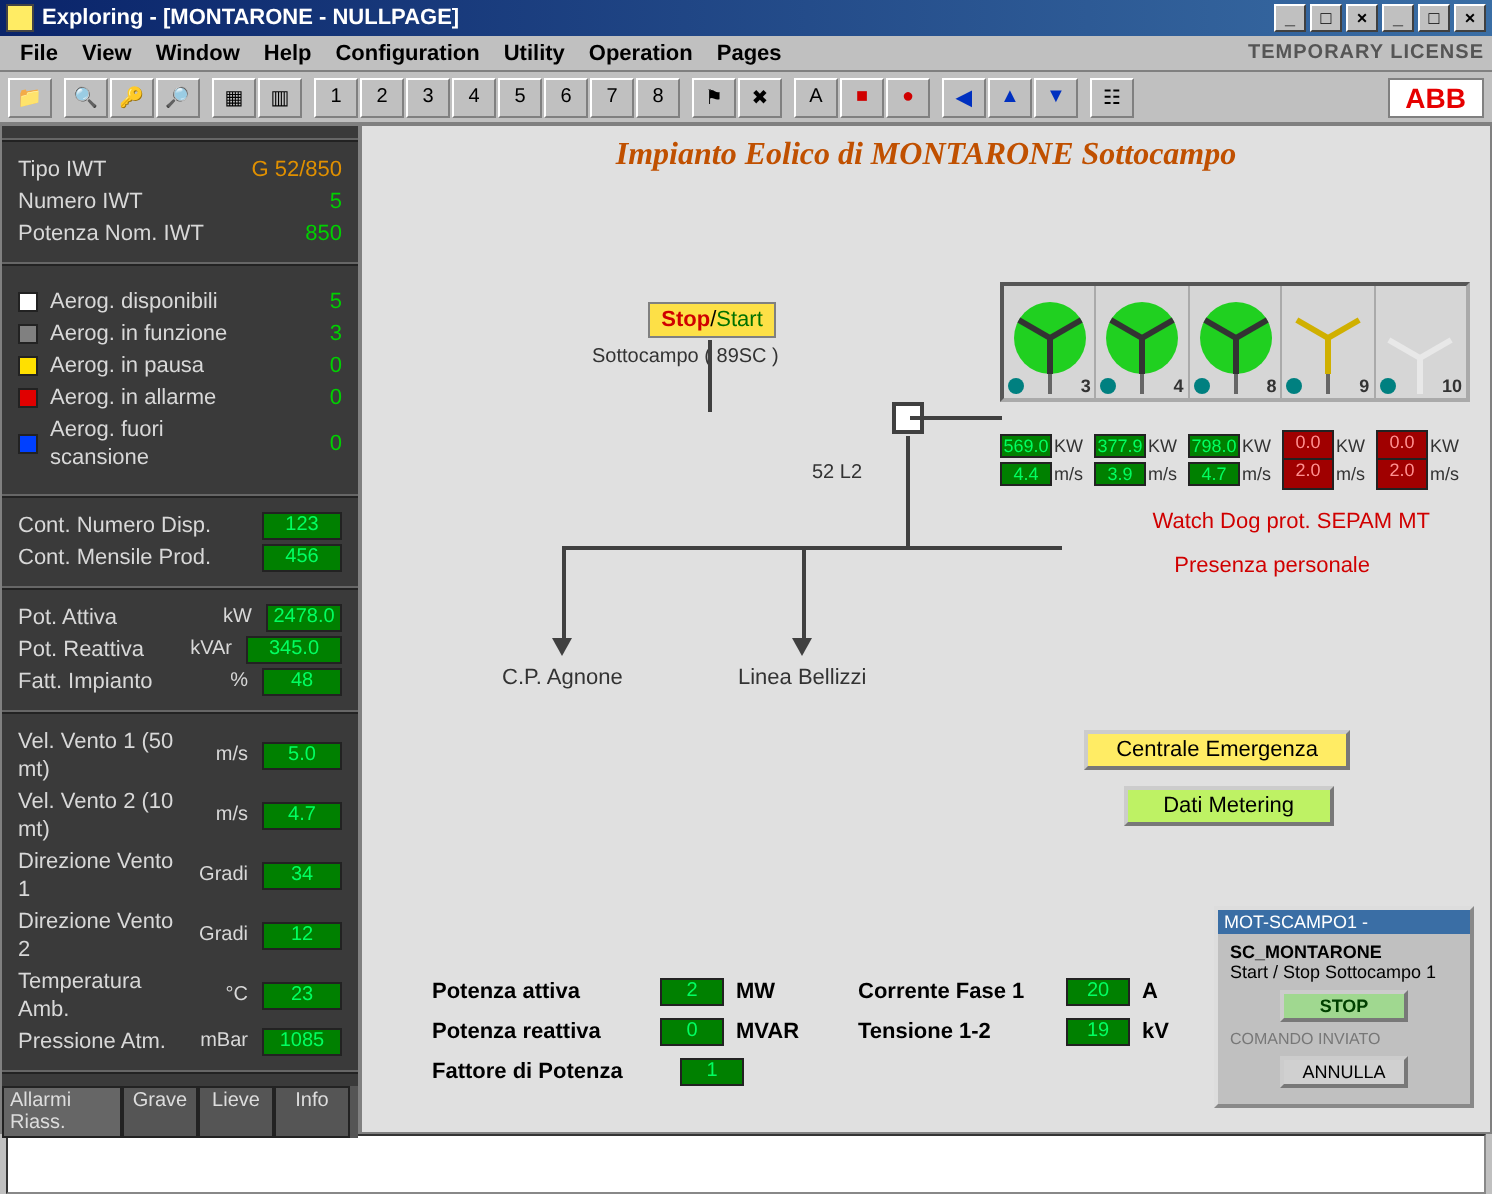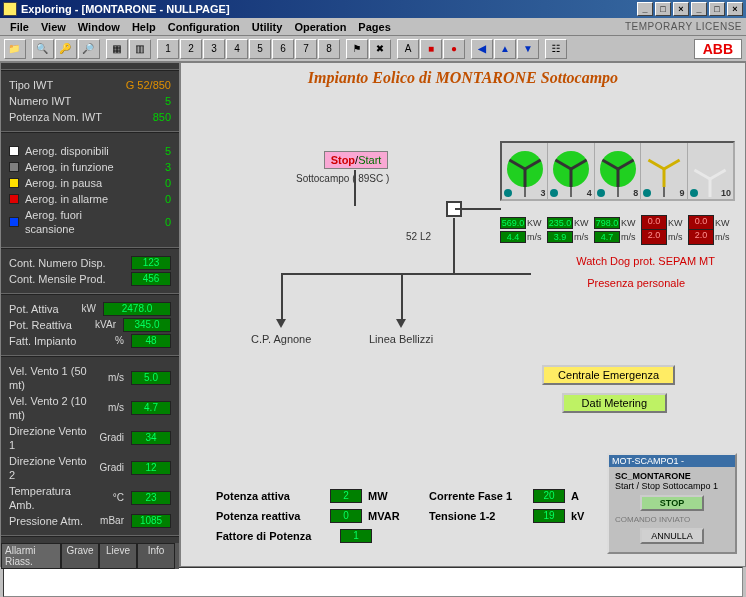--- a/index.html
+++ b/index.html
@@ -7,21 +7,21 @@
 
   
   .titlebar { height: 18px; background: linear-gradient(to right,#0a246a,#3a6ea5); color:#fff; display:flex; align-items:center; padding:0 3px; font-weight:bold; font-size:11px;}
   .titlebar .icon { width:14px; height:14px; background:#ffec64; border:1px solid #444; margin-right:4px;}
   .titlebar .spacer{flex:1;}
   .titlebar .wbtn{width:16px;height:14px;background:#c0c0c0;border:1px solid #fff;border-right-color:#404040;border-bottom-color:#404040;margin-left:2px;font-size:9px;line-height:12px;text-align:center;color:#000;}
 
   
   .menubar{height:18px;background:#c0c0c0;border-bottom:1px solid #808080;display:flex;align-items:center;padding:0 4px;font-size:11px;}
   .menubar .mitem{padding:2px 6px;cursor:default;font-weight:bold;}
-  .menubar .license{margin-left:auto;font-weight:normal;color:#555;font-size:10px;letter-spacing:0.5px;}
+  .menubar .license{margin-left:auto;font-weight:bold;color:#555;font-size:10px;letter-spacing:0.5px;}
 
   
   .toolbar{height:26px;background:#c0c0c0;border-bottom:1px solid #808080;display:flex;align-items:center;padding:2px 4px;gap:1px;}
   .tbtn{width:22px;height:20px;background:#c0c0c0;border:1px solid #fff;border-right-color:#808080;border-bottom-color:#808080;display:flex;align-items:center;justify-content:center;font-size:10px;}
   .tsep{width:4px;}
   .tbtn.red{color:#d00000;font-weight:bold;}
   .tbtn.blue{color:#0030c0;font-weight:bold;}
   .logo{margin-left:auto;background:#fff;border:1px solid #808080;padding:1px 8px;font-weight:bold;font-size:14px;color:#e60000;font-family:Arial;}
   .logo span{display:inline-block;}
 
@@ -47,21 +47,21 @@
   
   .alarm-hd{display:flex;background:#555;color:#ddd;font-size:10px;}
   .alarm-hd>div,.alarm-row>div{border:1px solid #222;text-align:center;padding:1px 0;}
   .ac1{width:60px;text-align:left !important;padding-left:3px !important;}
   .ac2,.ac3,.ac4{width:38px;}
 
   
   .canvas{flex:1;background:#e0e0e0;border:1px solid #808080;position:relative;}
   .page-title{text-align:center;color:#c05000;font-weight:bold;font-size:16px;font-style:italic;font-family:"Times New Roman",serif;padding:6px 0 2px 0;}
 
-  .stopstart{position:absolute;left:143px;top:88px;width:64px;height:18px;background:#f9a8d4;border:1px solid #808080;text-align:center;line-height:16px;font-size:11px;}
+  .stopstart{position:absolute;left:143px;top:88px;width:64px;height:18px;background:#fde047;border:1px solid #808080;text-align:center;line-height:16px;font-size:11px;}
   .stopstart b{color:#d00000;}
   .stopstart i{color:#007000;font-style:normal;}
   .sublabel{position:absolute;left:115px;top:110px;font-size:10px;color:#333;}
 
   
   .line{position:absolute;background:#404040;}
   .sq-box{position:absolute;width:16px;height:16px;background:#fff;border:2px solid #404040;}
   .arrowdn{position:absolute;width:0;height:0;border-left:5px solid transparent;border-right:5px solid transparent;border-top:9px solid #404040;}
 
   
@@ -221,21 +221,21 @@
         <span class="valbox txt">123</span>
       </div>
     <div class="sb-row">
         <span class="lbl">Cont. Mensile Prod.</span>
         <span class="valbox txt">456</span>
       </div>
     <div class="sb-sep"></div>
     <div class="sb-row">
         <span class="lbl">Pot. Attiva</span>
         <span class="unit">kW</span>
-        <span class="valbox txt" style="width:68px">2478.0</span>
+        <span class="valbox txt" style="width:38px">2478.0</span>
       </div>
     <div class="sb-row">
         <span class="lbl">Pot. Reattiva</span>
         <span class="unit">kVAr</span>
         <span class="valbox txt" style="width:48px">345.0</span>
       </div>
     <div class="sb-row">
         <span class="lbl">Fatt. Impianto</span>
         <span class="unit">%</span>
         <span class="valbox txt">48</span>
@@ -351,21 +351,21 @@
           <div class="ticon"></div>
           <div class="tnum">10</div>
         </div>
       </div>
     <div class="kwrow" id="kwrow" style="top:152px;">
         <div class="kwcell">
           <span class="gv">569.0</span>
           <span class="kulab">KW</span>
         </div>
         <div class="kwcell">
-          <span class="gv">235.0</span>
+          <span class="gv">377.9</span>
           <span class="kulab">KW</span>
         </div>
         <div class="kwcell">
           <span class="gv">798.0</span>
           <span class="kulab">KW</span>
         </div>
         <div class="kwcell">
           <span class="rv">0.0</span>
           <span class="kulab">KW</span>
         </div>

